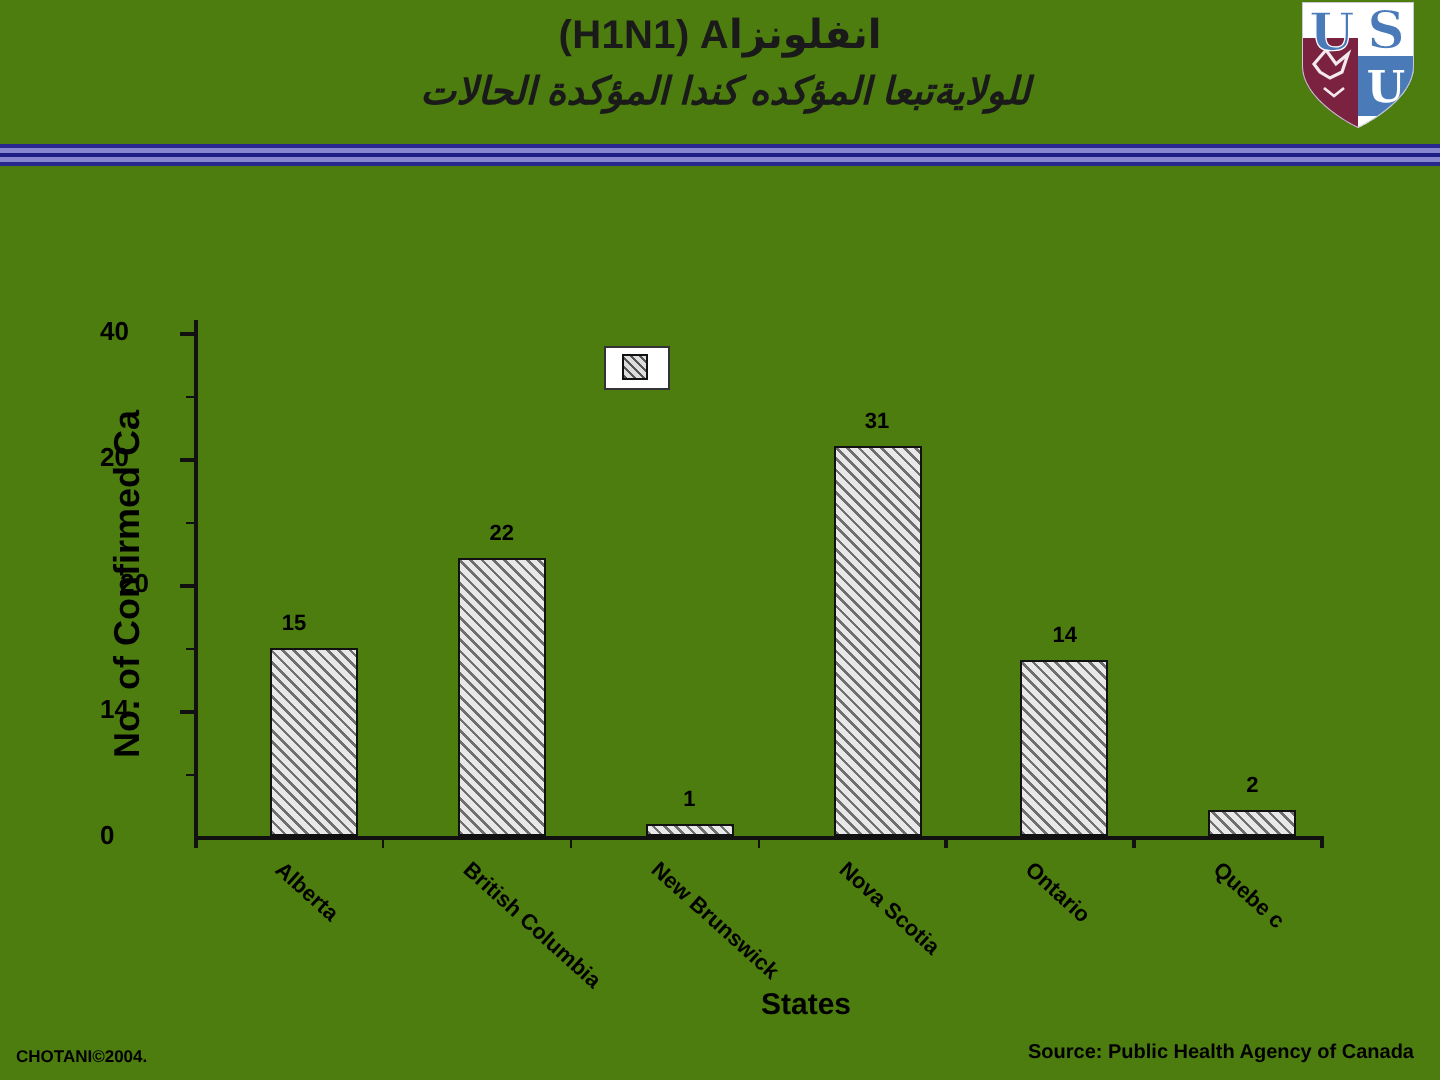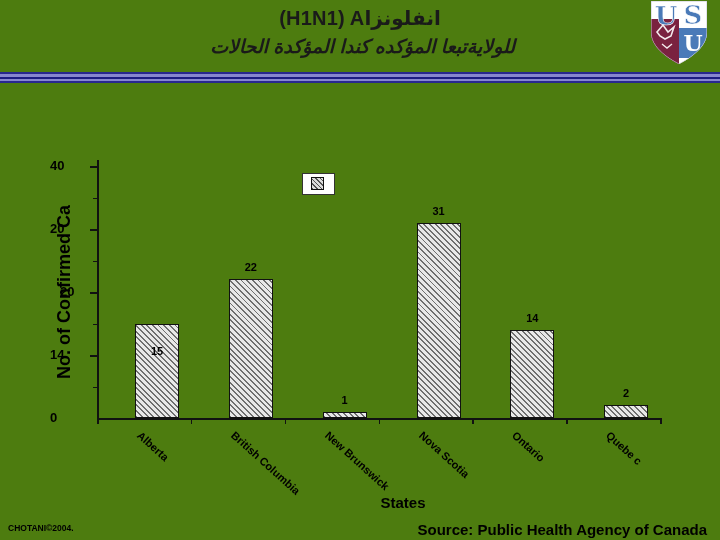--- a/index.html
+++ b/index.html
@@ -31,21 +31,21 @@
     font-size:18px;font-weight:bold;white-space:nowrap;color:#000;}
   .x-title{position:absolute;left:403px;top:494px;transform:translateX(-50%);
     font-size:15px;font-weight:bold;color:#000;}
   .legend{position:absolute;left:302px;top:173px;display:inline-flex;align-items:center;gap:7px;
     padding:3px 10px 4px 8px;background:#fff;border:1.5px solid #333;}
   .legend-swatch{width:13px;height:13px;border:1px solid #111;box-sizing:border-box;
     background:repeating-linear-gradient(45deg,#555 0,#555 1.2px,#ddd 1.2px,#ddd 3.2px);}
   .legend-label{font-size:13.5px;font-weight:bold;color:#000;}
   
   .credit{position:absolute;left:8px;top:523px;font-size:8.5px;font-weight:bold;color:#000;}
-  .source{position:absolute;right:13px;top:521px;font-size:15px;font-weight:bold;color:#000;}
+  .source{position:absolute;right:13px;top:521px;font-size:10px;font-weight:bold;color:#000;}
 </style>
 </head>
 <body>
 
 <div class="slide">
 
   <div class="title-block">
     <div class="title-line1">⁨(H1N1) A⁩⁨انفلونزا⁩</div>
     <div class="title-line2">⁨الحالات ⁩⁨المؤكدة ⁩⁨كندا ⁩⁨المؤكده ⁩⁨تبعا ⁩⁨للولاية⁩</div>
   </div>
@@ -102,21 +102,21 @@
       <div class="axis" style="left: 93px; top: 260.5px; width: 4px; height: 1.4px;"></div>
       <div class="axis" style="left: 93px; top: 197.5px; width: 4px; height: 1.4px;"></div>
       <div class="axis" style="left: 97px; top: 418px; width: 1.6px; height: 6px;"></div>
       <div class="axis" style="left: 190.833px; top: 418px; width: 1.6px; height: 6px;"></div>
       <div class="axis" style="left: 284.667px; top: 418px; width: 1.6px; height: 6px;"></div>
       <div class="axis" style="left: 378.5px; top: 418px; width: 1.6px; height: 6px;"></div>
       <div class="axis" style="left: 472.333px; top: 418px; width: 1.6px; height: 6px;"></div>
       <div class="axis" style="left: 566.167px; top: 418px; width: 1.6px; height: 6px;"></div>
       <div class="axis" style="left: 660px; top: 418px; width: 1.6px; height: 6px;"></div>
       <div class="bar" style="left: 135px; top: 323.5px; width: 44px; height: 94.5px;"></div>
-      <div class="vlab" style="left: 132px; top: 305.5px; width: 50px; height: 14px; margin-top: 39px;">15</div>
+      <div class="vlab" style="left: 122px; top: 305.5px; width: 50px; height: 14px;">15</div>
       <div class="clab" style="left: 143px; top: 429px;">Alberta</div>
       <div class="bar" style="left: 228.833px; top: 279.4px; width: 44px; height: 138.6px;"></div>
       <div class="vlab" style="left: 225.833px; top: 261.4px; width: 50px; height: 14px;">22</div>
       <div class="clab" style="left: 236.833px; top: 429px;">British Columbia</div>
       <div class="bar" style="left: 322.667px; top: 411.7px; width: 44px; height: 6.3px;"></div>
       <div class="vlab" style="left: 319.667px; top: 393.7px; width: 50px; height: 14px;">1</div>
       <div class="clab" style="left: 330.667px; top: 429px;">New Brunswick</div>
       <div class="bar" style="left: 416.5px; top: 222.7px; width: 44px; height: 195.3px;"></div>
       <div class="vlab" style="left: 413.5px; top: 204.7px; width: 50px; height: 14px;">31</div>
       <div class="clab" style="left: 424.5px; top: 429px;">Nova Scotia</div>

